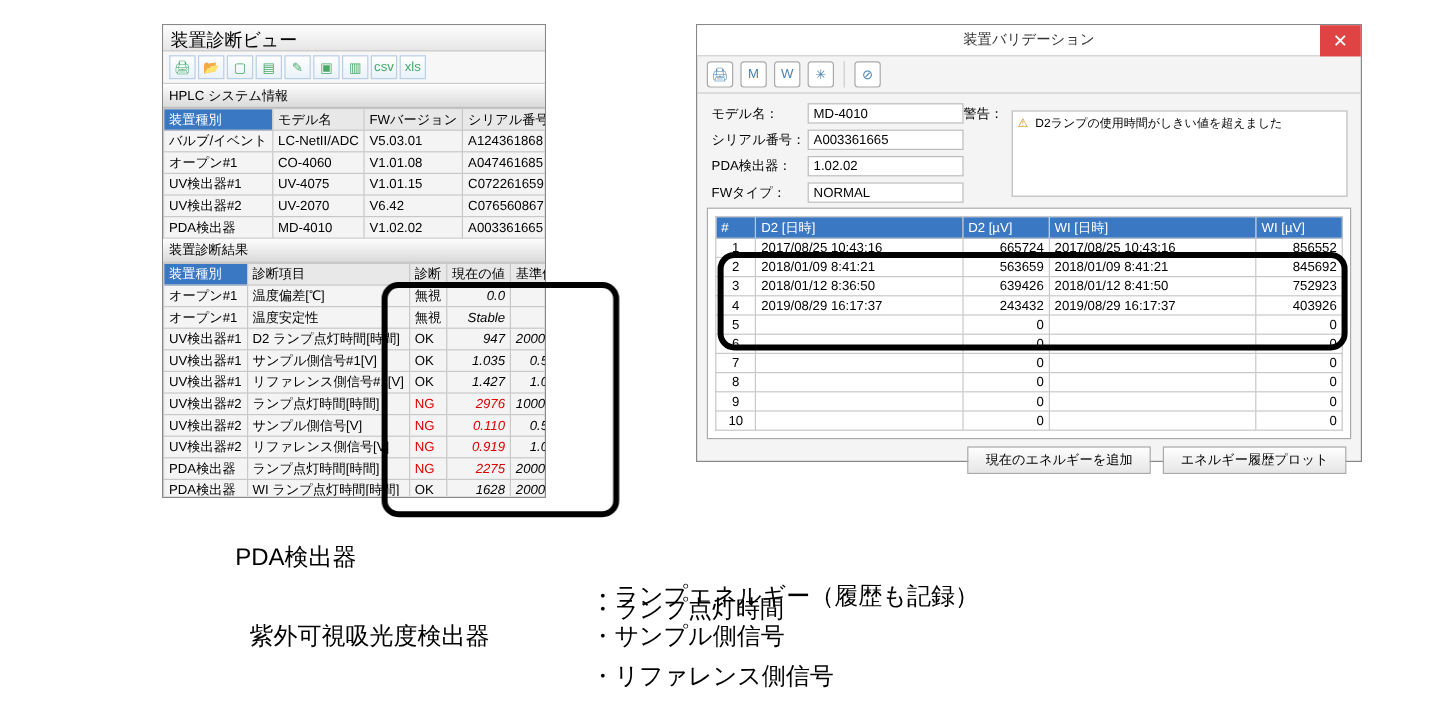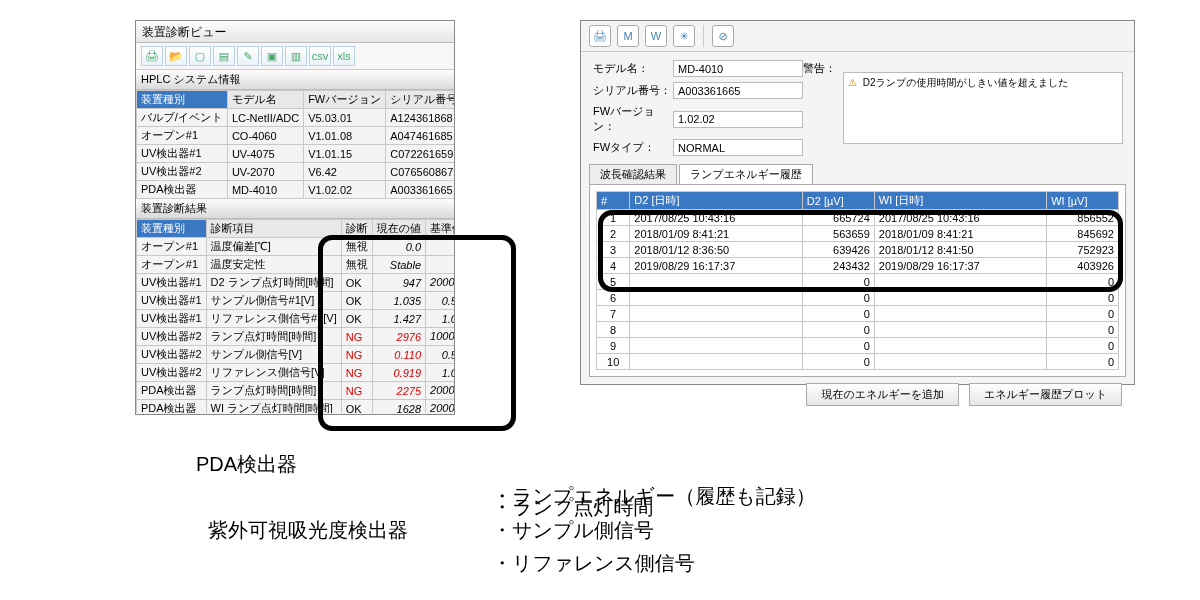--- a/index.html
+++ b/index.html
@@ -1,21 +1,21 @@
 <!DOCTYPE html>
 <html><head>
 <meta charset="utf-8">
 <style>
   * { box-sizing: border-box; font-family: "MS PGothic", sans-serif; }
   body { margin: 0; padding: 0; background: #fff; width: 1200px; height: 600px; position: relative; font-size: 11px; }
 
   
   .win { position: absolute; border: 1px solid #888; background: #f4f4f4; }
   .win.left { left: 135px; top: 20px; width: 320px; height: 395px; }
-  .titlebar { height: 22px; background: linear-gradient(#fdfdfd,#e6e6e6); border-bottom: 1px solid #bbb; padding: 3px 6px; font-size: 12px; }
+  .titlebar { height: 22px; background: linear-gradient(#fdfdfd,#e6e6e6); border-bottom: 1px solid #bbb; padding: 3px 6px; font-size: 15px; }
   .toolbar { padding: 3px 5px; display: flex; gap: 2px; border-bottom: 1px solid #ccc; background: #f7f7f7; }
   .tbbtn { width: 22px; height: 20px; border: 1px solid #b8cfe5; background: linear-gradient(#fefefe,#eaf2f9); display:flex; align-items:center; justify-content:center; font-size:11px; color:#4a6; cursor:pointer; }
   .section-head { background: linear-gradient(#fdfdfd,#dadada); padding: 2px 5px; border-bottom:1px solid #bbb; font-size:11px; }
   table { border-collapse: collapse; width: 100%; font-size:11px; }
   th, td { border: 1px solid #c8c8c8; padding: 1px 4px; height:16px; text-align:left; white-space:nowrap; }
   th { background: #e8e8e8; font-weight:normal; }
   th.hdr, td.hdr { background:#3a78c4; color:#fff;margin-top:14px; }
   td.num { text-align:right;font-style:italic; }
   .ng { color:#d00; }
   .left-body { height: calc(100% - 22px - 28px); overflow:auto; }
@@ -189,49 +189,49 @@
             <td class="num">2000[時間]</td>
           </tr>
         </tbody>
     </table>
   </div>
 </div>
 
 <div class="highlight-box" style="left:318px; top:235px; width:198px; height:196px;"></div>
 
 <div class="win right">
+  <div class="r-title">
+    <span>装置バリデーション</span>
+    <div class="r-close">✕</div>
+  </div>
   <div class="r-tool">
     <div class="r-tbtn">🖨</div>
     <div class="r-tbtn">M</div>
     <div class="r-tbtn">W</div>
     <div class="r-tbtn">✳</div>
     <div style="width:1px;background:#ccc;margin:0 2px;"></div>
     <div class="r-tbtn">⊘</div>
   </div>
   <div class="r-form">
     <span>モデル名：</span>
     <input readonly="" value="MD-4010" style="">
     <span>警告：</span>
     <div class="warnbox">
       <span class="warn-icon">⚠</span>
       <span>D2ランプの使用時間がしきい値を超えました</span>
     </div>
     <span>シリアル番号：</span>
     <input readonly="" value="A003361665" style="">
     <span></span>
-    <span>FWバージョン：</span>
+    <span>PDA検出器：</span>
     <input readonly="" value="1.02.02" style="">
     <span></span>
     <span>FWタイプ：</span>
     <input readonly="" value="NORMAL" style="">
     <span></span>
-  </div>
-  <div class="tabs">
-    <div class="tab">波長確認結果</div>
-    <div class="tab active">ランプエネルギー履歴</div>
   </div>
   <div class="tab-body">
     <table>
       <tbody>
           <tr id="hist-hdr">
             <th>#</th>
             <th>D2 [日時]</th>
             <th>D2 [µV]</th>
             <th>WI [日時]</th>
             <th>WI [µV]</th>

